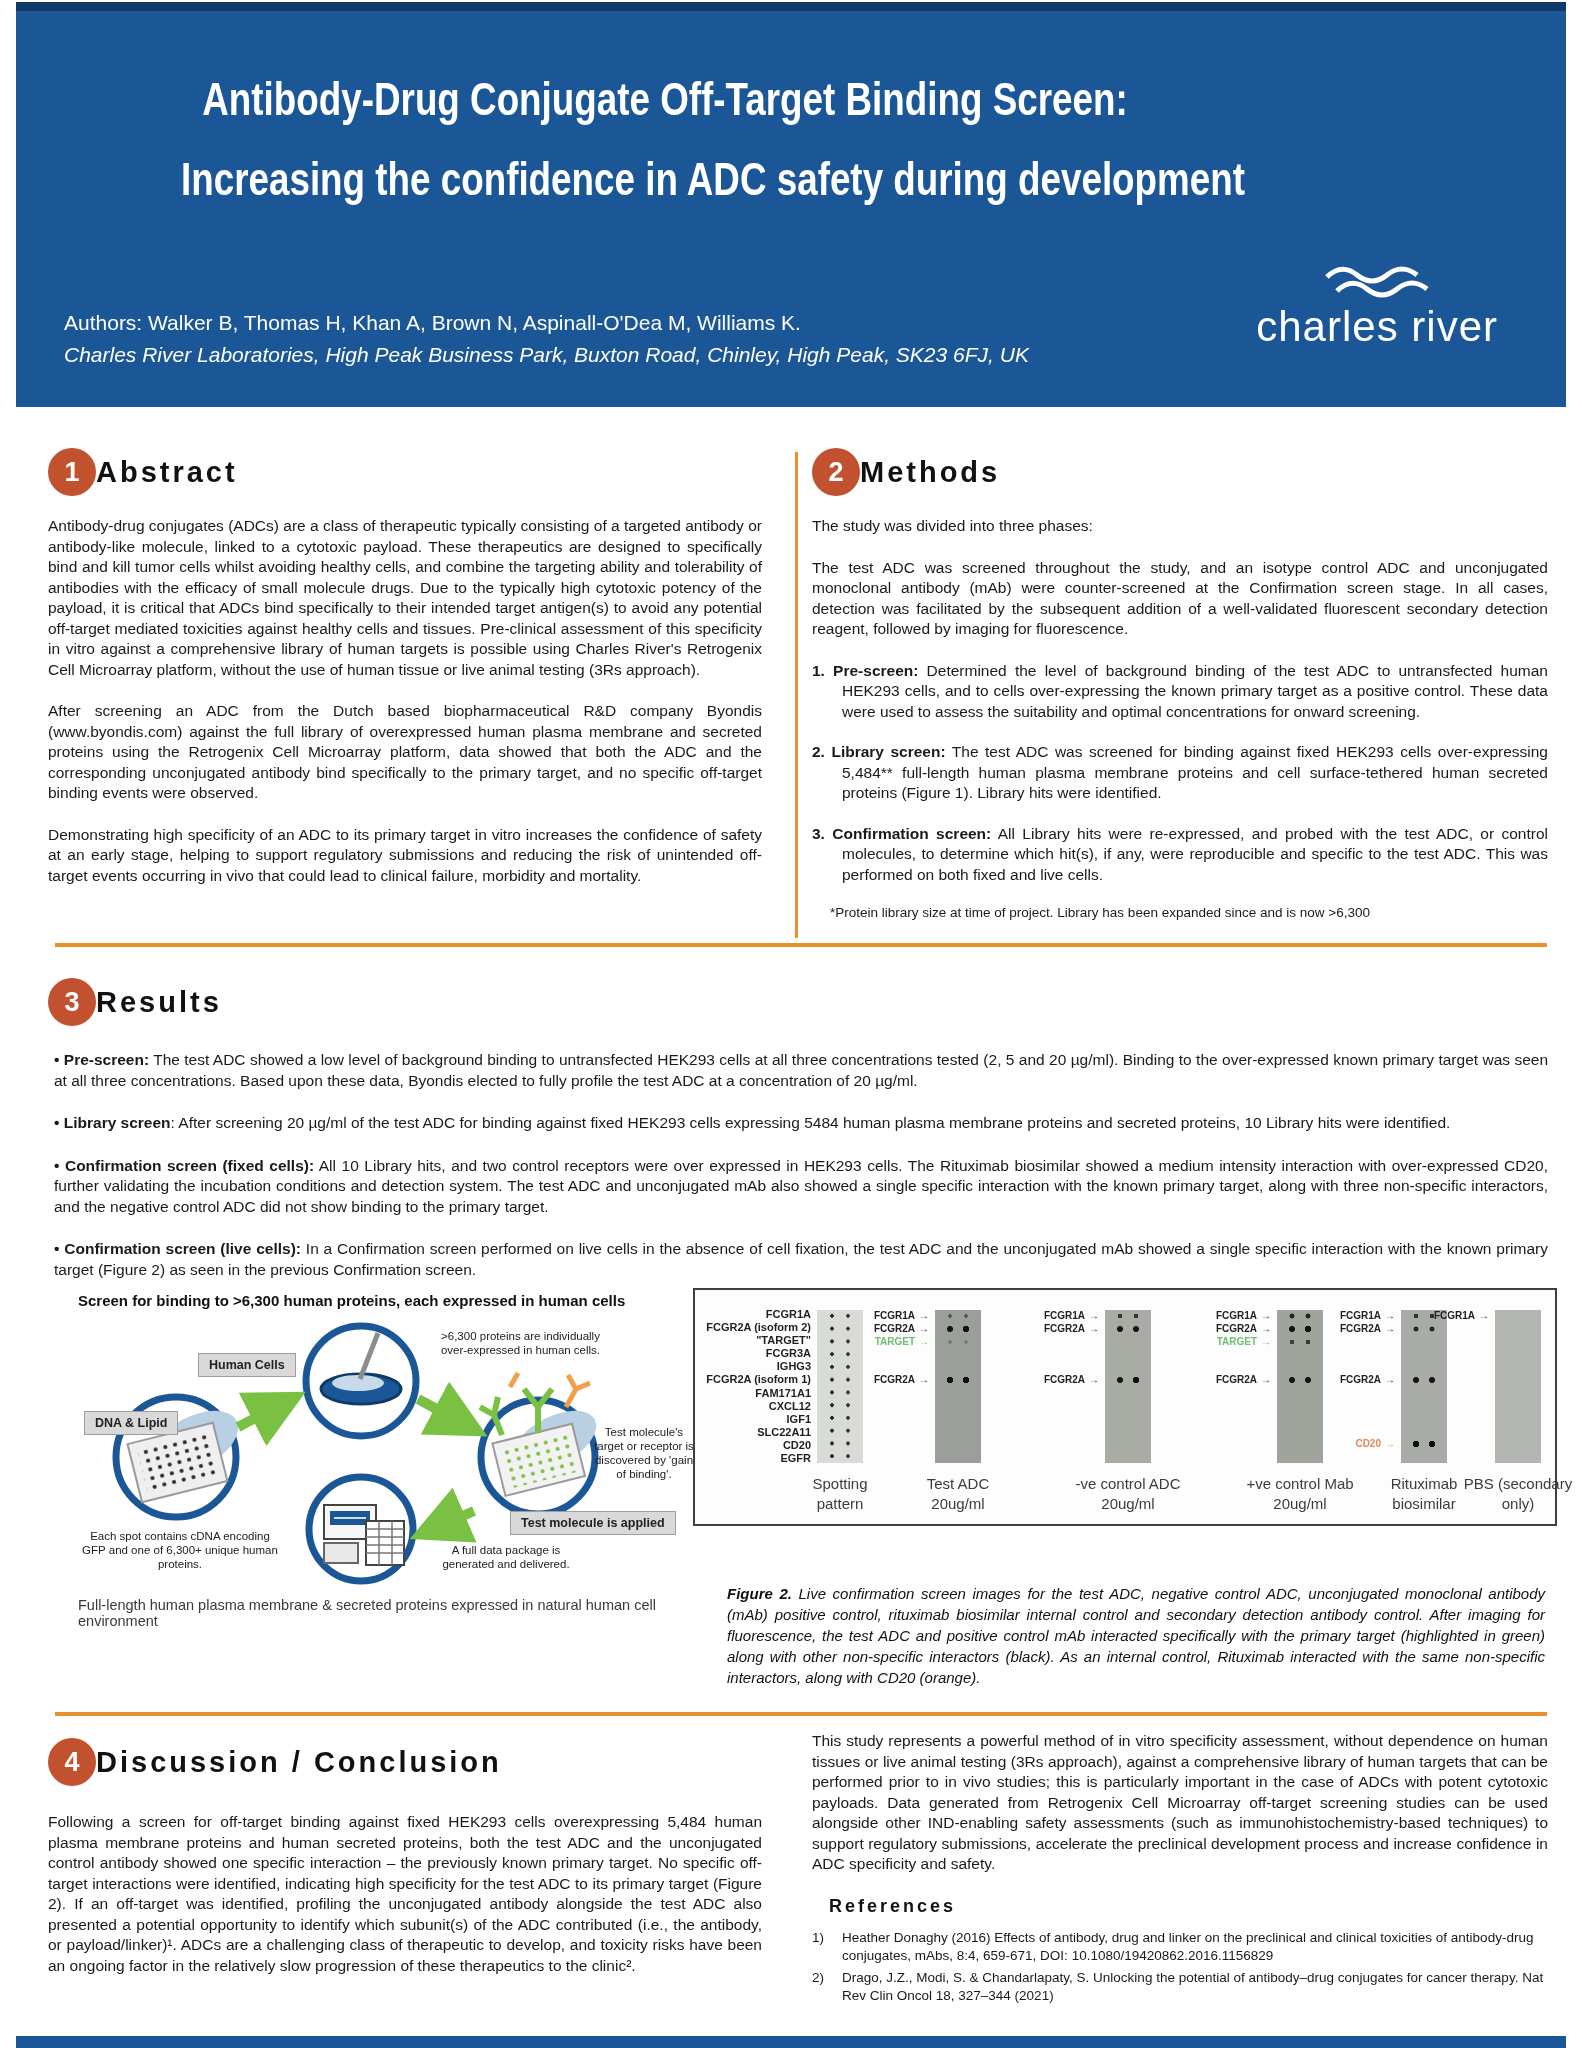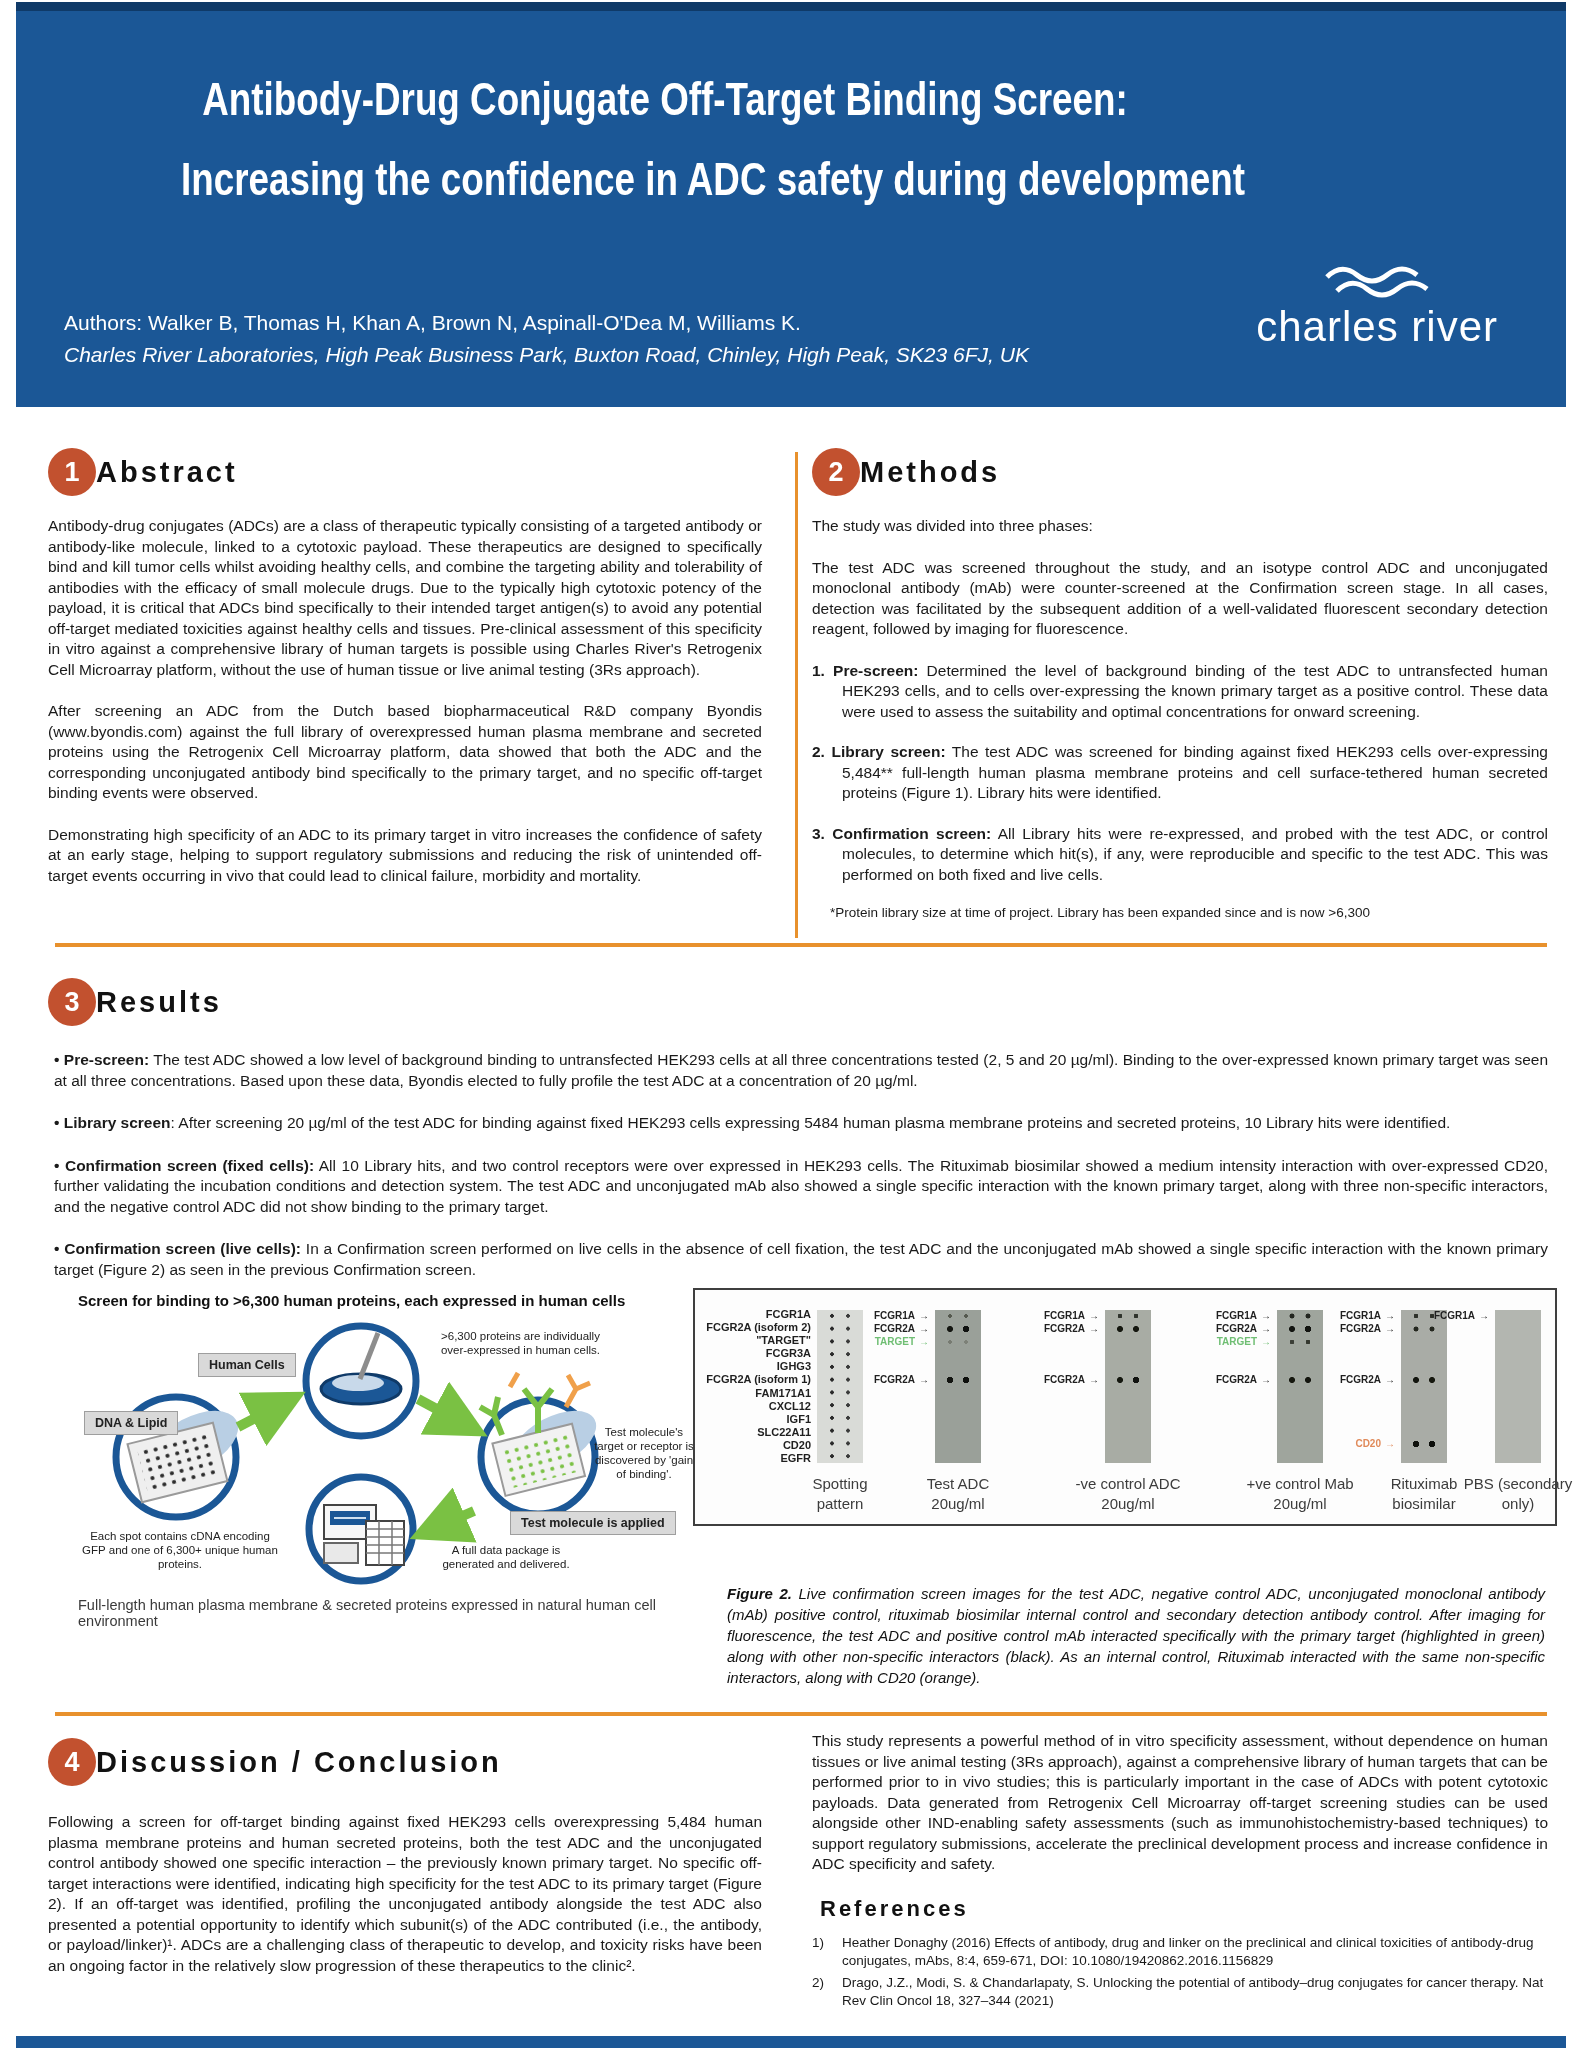--- a/index.html
+++ b/index.html
@@ -89,21 +89,21 @@
   .mk .mka{margin-left:4px;}
   .mk.green{color:#6FBE73;}
   .mk.orange{color:#E08A5A;}
   .f2cap{position:absolute;top:164px;font-size:15px;line-height:20px;text-align:center;color:#3c3c3c;}
   .fig2cap{position:absolute;left:727px;top:1556px;width:818px;margin-top:27px;}
 
   
   .disc-left{left:48px;top:1738px;width:714px;}
   .disc-left .sec-head{margin-bottom:26px;}
   .disc-right{left:812px;top:1731px;width:736px;}
-  .refs-head{font-size:22px;font-weight:bold;letter-spacing:3px;margin:6px 0 12px 8px;color:#111;}
+  .refs-head{font-size:18px;font-weight:bold;letter-spacing:3px;margin:6px 0 12px 17px;color:#111;}
   .ref{display:flex;font-size:13.5px;line-height:18px;margin-bottom:4px;}
   .ref-num{flex:0 0 30px;}
 
   .footer-bar{position:absolute;left:16px;top:2036px;width:1550px;height:12px;background:#1B5796;}
 </style>
 </head>
 <body>
 
 <div class="page">
 

